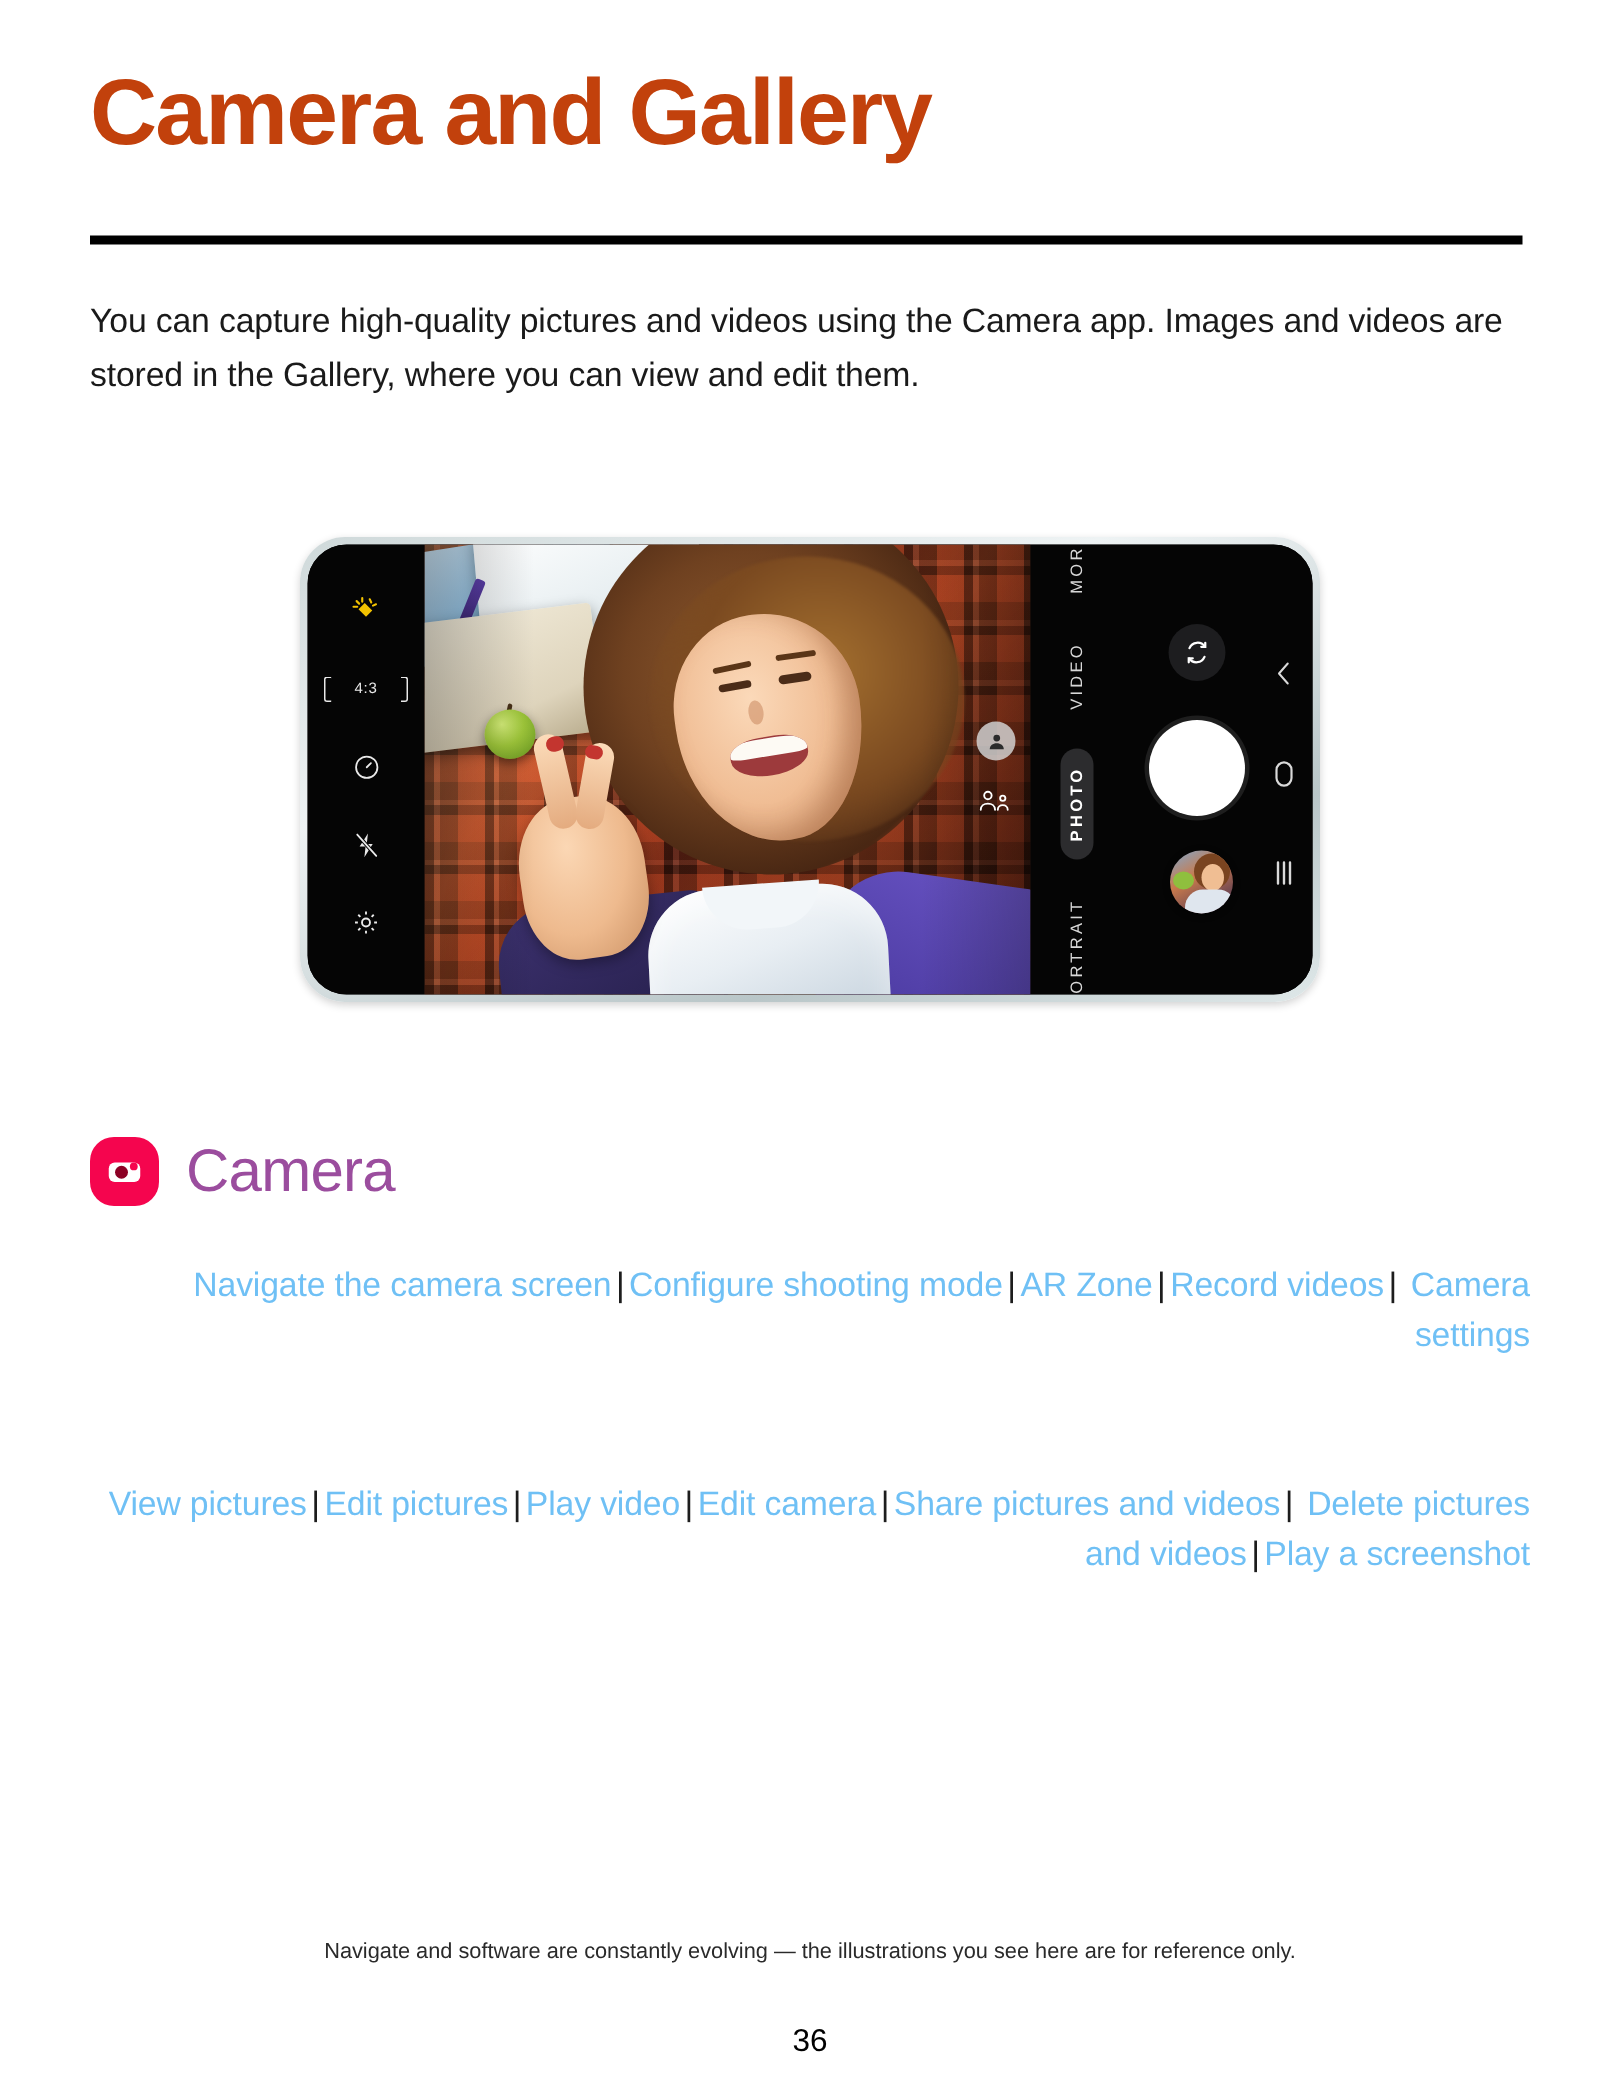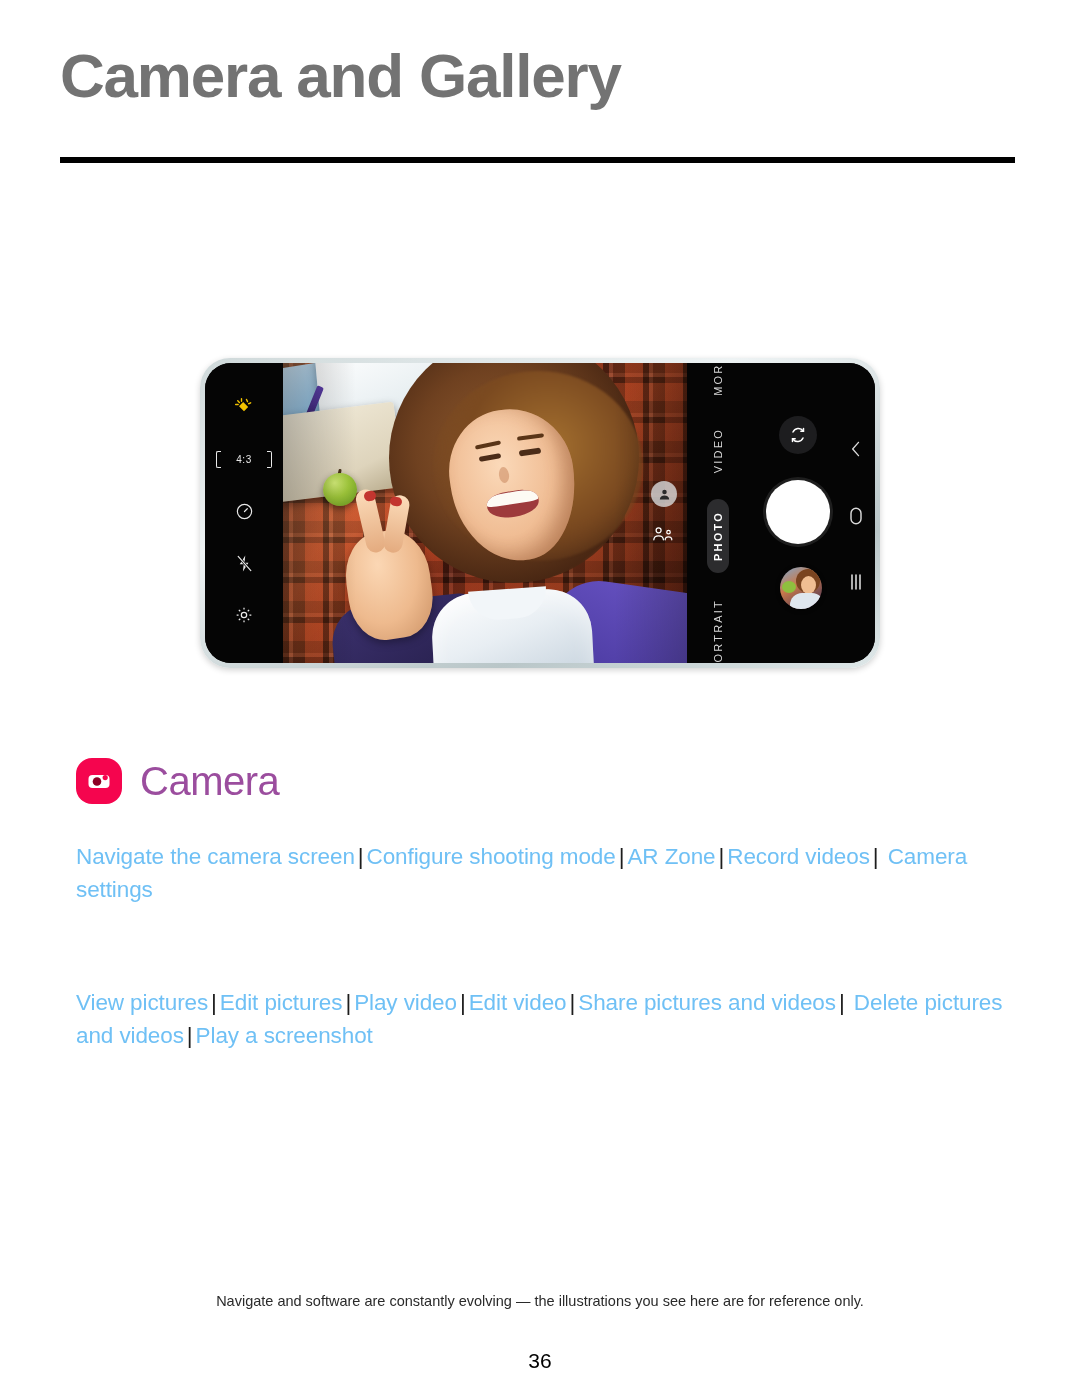--- a/index.html
+++ b/index.html
@@ -20,21 +20,21 @@
   }
 
   
   .page-title {
     position: absolute;
     left: 60px;
     top: 42px;
     font-size: 62px;
     font-weight: 700;
     letter-spacing: -1.2px;
-    color: #737373;
+    color: #c2410c;
     line-height: 1.1;
   }
 
   .title-rule {
     position: absolute;
     left: 60px;
     top: 157px;
     width: 955px;
     height: 6px;
     background: #000000;
@@ -351,21 +351,21 @@
   .navbar {
     position:absolute; right: 6px; top: 0;
     width: 46px; height: 100%;
     display:flex; flex-direction:column; align-items:center; justify-content:space-around;
     padding: 52px 0 48px;
     color: #d9d9d9;
   }
   .nav-ico { display:flex; align-items:center; justify-content:center; }
 
   
-  .section { position: absolute; left: 76px; width: 960px; }
+  .section { position: absolute; left: 60px; width: 960px; text-align: right; }
   .sec-camera { top: 758px; }
   .sec-gallery { top: 950px; }
 
   .sec-head { display: flex; align-items: center; gap: 18px; }
 
   .app-icon {
     width: 46px; height: 46px;
     border-radius: 15px;
     display:flex; align-items:center; justify-content:center;
     flex: 0 0 auto;
@@ -419,20 +419,21 @@
   }
 </style>
 </head>
 <body>
 
 <div class="page">
 
   <h1 class="page-title">Camera and Gallery</h1>
   <div class="title-rule"></div>
 
+  <p class="intro">You can capture high-quality pictures and videos using the Camera app. Images and videos are stored in the Gallery, where you can view and edit them.</p>
 
   <div class="phone-wrap">
     <div class="phone-frame">
       <div class="phone-screen">
 
         <div class="rail-left">
           <div class="rail-ico">
             <svg width="20" height="20" viewBox="0 0 24 24" fill="none" stroke="#F2C200" stroke-width="1.7" stroke-linecap="round">
               <path d="M11 6 L17 12 L12 17 L6 11 Z" fill="#F2C200" stroke="none"></path>
               <path d="M9 2v3M4.5 4.5l2 2M2 9h3M15 3l1.2 2.6M20 7l-2.4 1.1"></path>
@@ -574,20 +575,20 @@
       </div>
       <div class="sec-title">Camera</div>
     </div>
     <div class="links">
       <a href="#">Navigate the camera screen</a><span class="sep">|</span><a href="#">Configure shooting mode</a><span class="sep">|</span><a href="#">AR Zone</a><span class="sep">|</span><a href="#">Record videos</a><span class="sep">|</span> <a href="#">Camera settings</a>
     </div>
   </div>
 
   <div class="section sec-gallery">
     <div class="links">
-      <a href="#">View pictures</a><span class="sep">|</span><a href="#">Edit pictures</a><span class="sep">|</span><a href="#">Play video</a><span class="sep">|</span><a href="#">Edit video</a><span class="sep">|</span><a href="#">Share pictures and videos</a><span class="sep">|</span> <a href="#">Delete pictures and videos</a><span class="sep">|</span><a href="#">Play a screenshot</a>
+      <a href="#">View pictures</a><span class="sep">|</span><a href="#">Edit pictures</a><span class="sep">|</span><a href="#">Play video</a><span class="sep">|</span><a href="#">Edit camera</a><span class="sep">|</span><a href="#">Share pictures and videos</a><span class="sep">|</span> <a href="#">Delete pictures and videos</a><span class="sep">|</span><a href="#">Play a screenshot</a>
     </div>
   </div>
 
   <div class="footer-note">Navigate and software are constantly evolving — the illustrations you see here are for reference only.</div>
   <div class="page-number">36</div>
 
 </div>
 
 </body></html>

